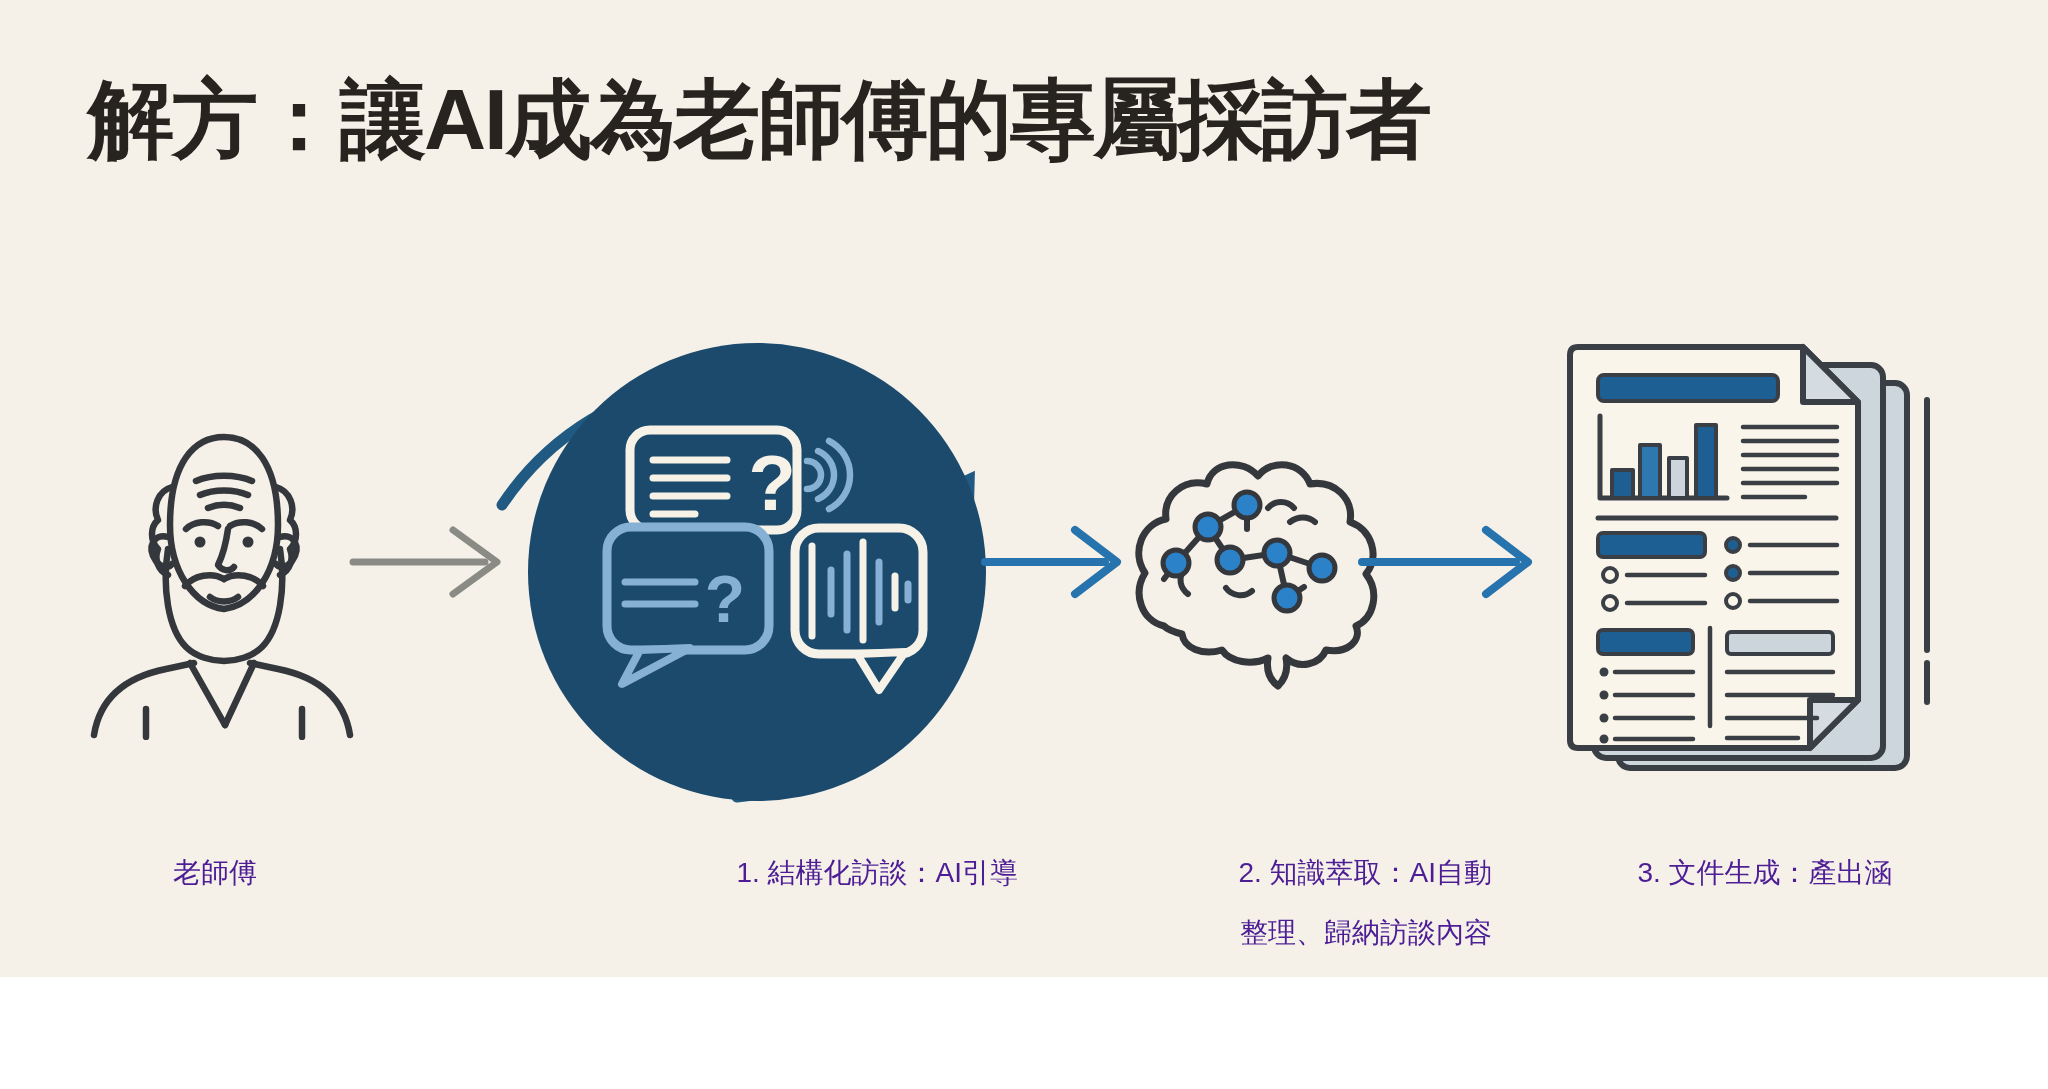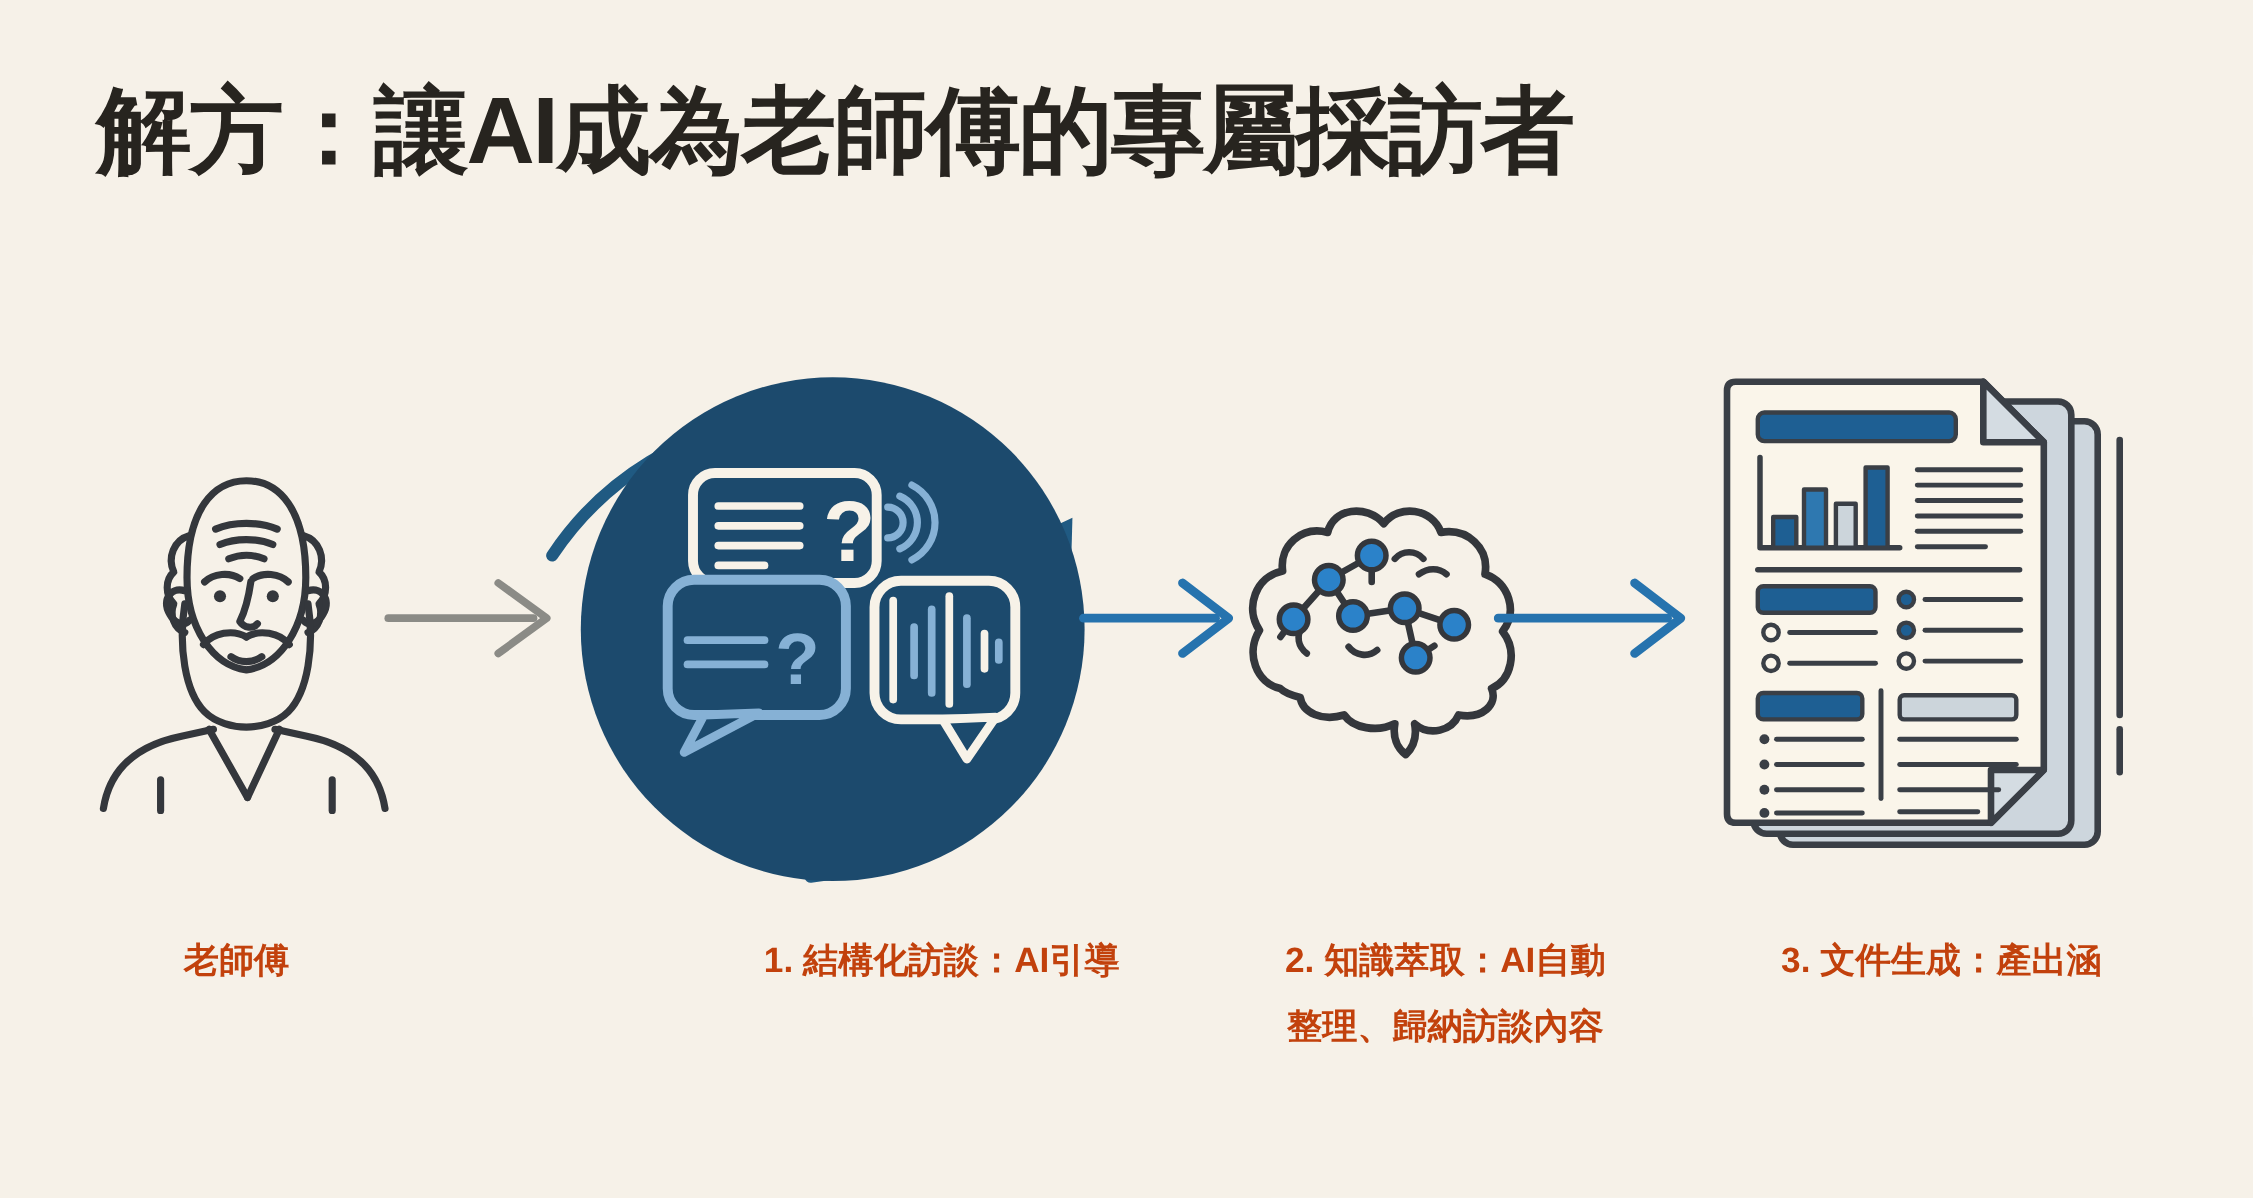--- a/index.html
+++ b/index.html
@@ -1,33 +1,33 @@
 <!DOCTYPE html>
 <html><head>
 <meta charset="utf-8">
 <style>
   html,body{margin:0;padding:0;}
   body{font-family:"Liberation Sans","DejaVu Sans",sans-serif;}
   .canvas{
-    position:relative;width:2048px;height:1089px;overflow:hidden;
+    position:relative;width:2048px;height:977px;overflow:hidden;
     background:#f6f1e8;color:#27241f;
   }
   .abs{position:absolute;}
   .title{
     left:88px;top:70px;width:1500px;
     font-size:86px;font-weight:800;letter-spacing:-2px;line-height:1.15;
     color:#27241f;white-space:nowrap;
   }
   .caption{
-    top:843px;font-size:32px;font-weight:700;line-height:60px;color:#c2410c;
+    top:843px;font-size:28px;font-weight:400;line-height:60px;color:#4c1d95;
   }
   .cap-center{text-align:center;}
   .cap-master{left:65px;width:300px;}
   .cap-step1{left:478px;width:540px;text-align:right;}
-  .cap-step2{left:1064px;width:500px;}
+  .cap-step2{left:992px;width:500px;text-align:right;}
   .cap-step3{left:1545px;width:440px;text-align:center;}
   .cap-step3 .cap-line + .cap-line{margin-left:16px;}
   svg{display:block;}
 </style>
 </head>
 <body>
 
 <div class="canvas">
 
   <div class="abs title">解方：讓AI成為老師傅的專屬採訪者</div>

